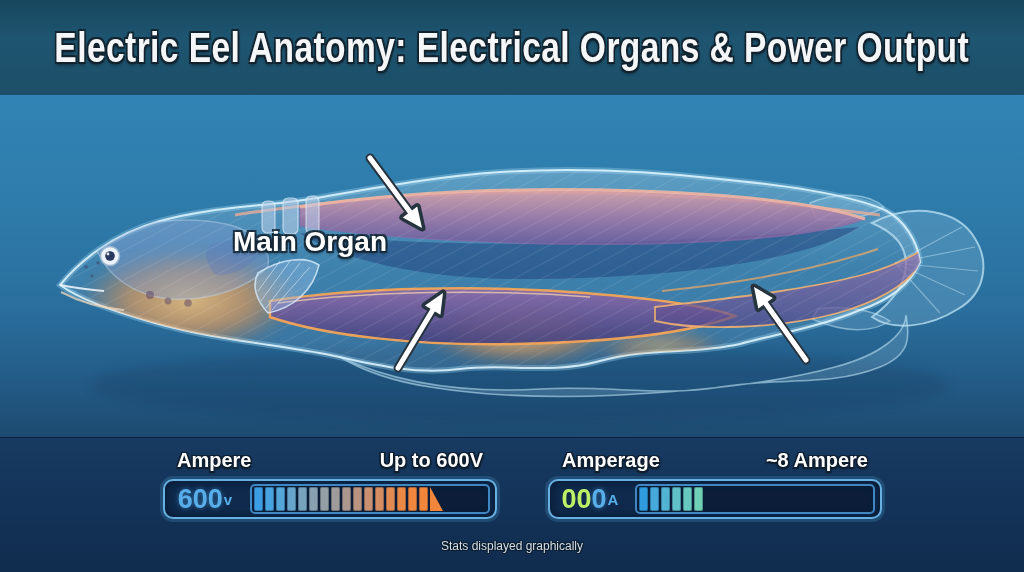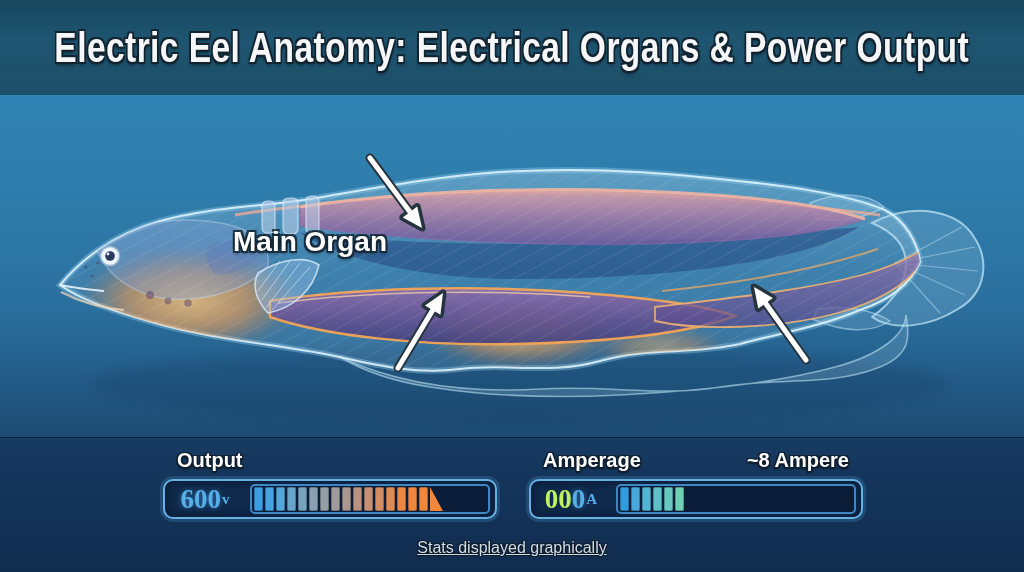--- a/index.html
+++ b/index.html
@@ -41,57 +41,56 @@
   .label-sachs{left:840px;top:366px;}
   
   
   .stats{
     position:absolute;left:0;top:437px;width:1024px;height:135px;
     background:linear-gradient(180deg,#183b61 0%,#14345a 40%,#102c4e 100%);
     border-top:1px solid rgba(5,20,40,.4);
   }
   .gauge-group{position:absolute;top:11px;width:334px;}
   .voltage-group{left:163px;}
-  .amperage-group{left:529px;}
+  .amperage-group{left:548px;}
   .gauge-labels{
     display:flex;justify-content:space-between;align-items:baseline;
     padding:0 14px;height:30px;
     font-size:20px;font-weight:bold;color:#fff;
     text-shadow:-1.5px -1.5px 0 rgba(15,30,45,.9),1.5px -1.5px 0 rgba(15,30,45,.9),
                 -1.5px 1.5px 0 rgba(15,30,45,.9),1.5px 1.5px 0 rgba(15,30,45,.9),
                 0 2px 3px rgba(5,15,25,.6);
   }
   .gauge-box{
     display:flex;align-items:center;height:40px;box-sizing:border-box;
     border:2px solid #66b1e2;border-radius:10px;background:#0f2a4c;
     box-shadow:0 0 0 3px rgba(70,150,200,.25), inset 0 0 10px rgba(0,10,30,.65);
   }
   .digital{
     width:80px;flex:none;display:flex;align-items:flex-start;justify-content:center;
-    font-family:Liberation Serif, serif;font-weight:bold;font-size:27px;
+    font-family:Liberation Sans, sans-serif;font-weight:bold;font-size:27px;
     line-height:1;padding-top:1px;
   }
   .digit-lit{color:#57aee8;text-shadow:0 0 5px rgba(80,170,235,.55);}
   .digit-unlit{color:#bef264;}
   .digital-unit{font-size:15px;color:#57aee8;align-self:flex-end;margin:0 0 6px 1px;}
   .bar-track{
     flex:1;height:30px;box-sizing:border-box;margin:0 5px;
     border:2px solid #3f87c2;border-radius:5px;background:rgba(8,22,44,.6);
     display:flex;align-items:center;gap:2px;padding:0 2px;overflow:hidden;
   }
   .seg{flex:none;width:9px;height:24px;border-radius:2px;
        box-shadow:inset 0 0 0 1px rgba(5,20,40,.3);}
   .seg.tri{width:13px;border-radius:0;box-shadow:none;
        clip-path:polygon(0 0,100% 100%,0 100%);}
   .stats-caption{
     position:absolute;left:0;right:0;top:101px;text-align:center;
-    font-size:16px;color:#d3dde6;
+    font-size:12px;color:#d3dde6;
     text-shadow:-1px -1px 0 rgba(12,25,38,.8),1px -1px 0 rgba(12,25,38,.8),
                 -1px 1px 0 rgba(12,25,38,.8),1px 1px 0 rgba(12,25,38,.8);
-    text-decoration:underline;
   }
 </style>
 </head>
 <body>
 
 <div class="stage">
 
   <div class="title-bar">
     <span class="page-title">Electric Eel Anatomy: Electrical Organs &amp; Power Output</span>
   </div>
@@ -230,21 +229,22 @@
 
     <div class="organ-label label-main">Main Organ</div>
     <div class="organ-label label-hunters">Hunter’s Organ</div>
     <div class="organ-label label-sachs">Sach’s Organ</div>
   </div>
 
   <div class="stats">
 
     <div class="gauge-group voltage-group">
       <div class="gauge-labels">
-        <span>Output</span>
+        <span>Ampere</span>
+        <span>Up to 600V</span>
       </div>
       <div class="gauge-box">
         <div class="digital">
           <span class="digit-lit">600</span>
           <span class="digital-unit">v</span>
         </div>
         <div class="bar-track">
             <div class="seg" style="background: rgb(60, 157, 226);"></div>
             <div class="seg" style="background: rgb(71, 163, 224);"></div>
             <div class="seg" style="background: rgb(85, 167, 217);"></div>

